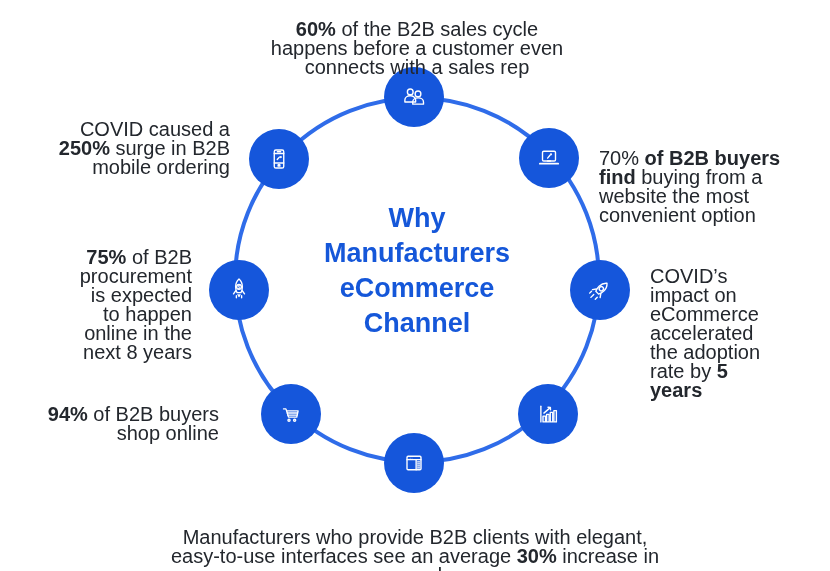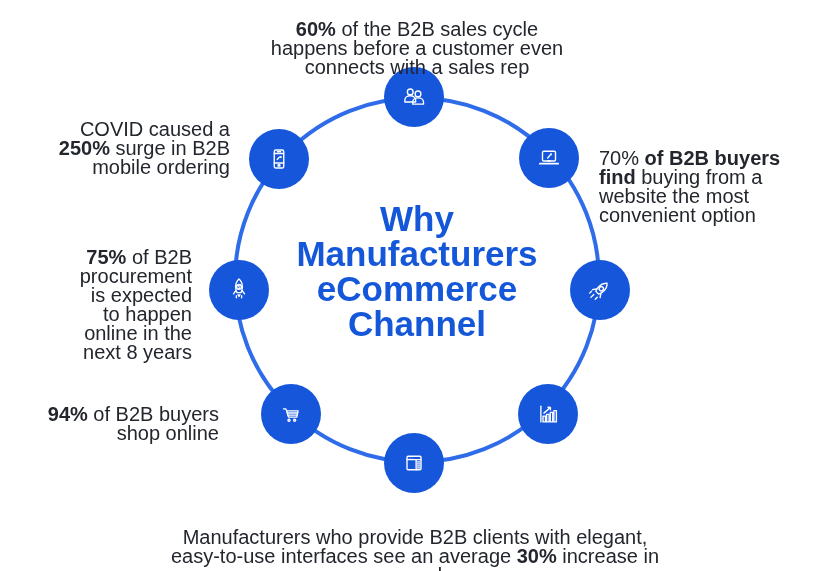--- a/index.html
+++ b/index.html
@@ -8,21 +8,21 @@
     font-family:"Liberation Sans","DejaVu Sans",sans-serif;
     color:#23272d;overflow:hidden;
   }
   .ring{
     position:absolute;left:233px;top:96px;width:368px;height:368px;
     border:4px solid #2F6CE9;border-radius:50%;box-sizing:border-box;
   }
   .title{
     position:absolute;left:287px;top:201px;width:260px;
     text-align:center;color:#1557D9;font-weight:700;
-    font-size:35px;line-height:35px;
+    font-size:27px;line-height:35px;
   }
   .node{
     position:absolute;width:60px;height:60px;border-radius:50%;
     background:#1556DB;display:flex;align-items:center;justify-content:center;
   }
   .node svg{display:block;}
   .stat{position:absolute;font-size:20px;line-height:19px;}
   .stat .b{font-weight:700;}
   .ta-r{text-align:right;}
   .ta-c{text-align:center;}
@@ -142,16 +142,17 @@
       <circle cx="10.4" cy="8" r="0.3" fill="#ffffff" stroke="none"></circle>
       <path d="M13.7 9.3 v8.1"></path>
       <path d="M14.9 11.1 h1.6 M14.9 12.7 h1.6 M14.9 14.3 h1.6 M14.9 15.9 h1.6"></path>
     </svg>
   </div>
 
   <div class="stat s-top ta-c"><span class="b">60%</span><span> of the B2B sales cycle happens before a customer even connects with a sales rep</span></div>
   <div class="stat s-top-left ta-r"><span>COVID caused a </span><span class="b">250%</span><span> surge in B2B mobile ordering</span></div>
   <div class="stat s-top-right"><span>70% </span><span class="b">of B2B buyers find</span><span> buying from a website the most convenient option</span></div>
   <div class="stat s-left ta-r"><span class="b">75%</span><span> of B2B procurement is expected to happen online in the next 8 years</span></div>
+  <div class="stat s-right"><span>COVID’s impact on eCommerce accelerated the adoption rate by </span><span class="b">5 years</span></div>
   <div class="stat s-bottom-left ta-r"><span class="b">94%</span><span> of B2B buyers shop online</span></div>
   <div class="stat s-bottom ta-c"><span>Manufacturers who provide B2B clients with elegant, easy-to-use interfaces see an average </span><span class="b">30%</span><span> increase in spend</span></div>
 
 </div>
 
 </body></html>

